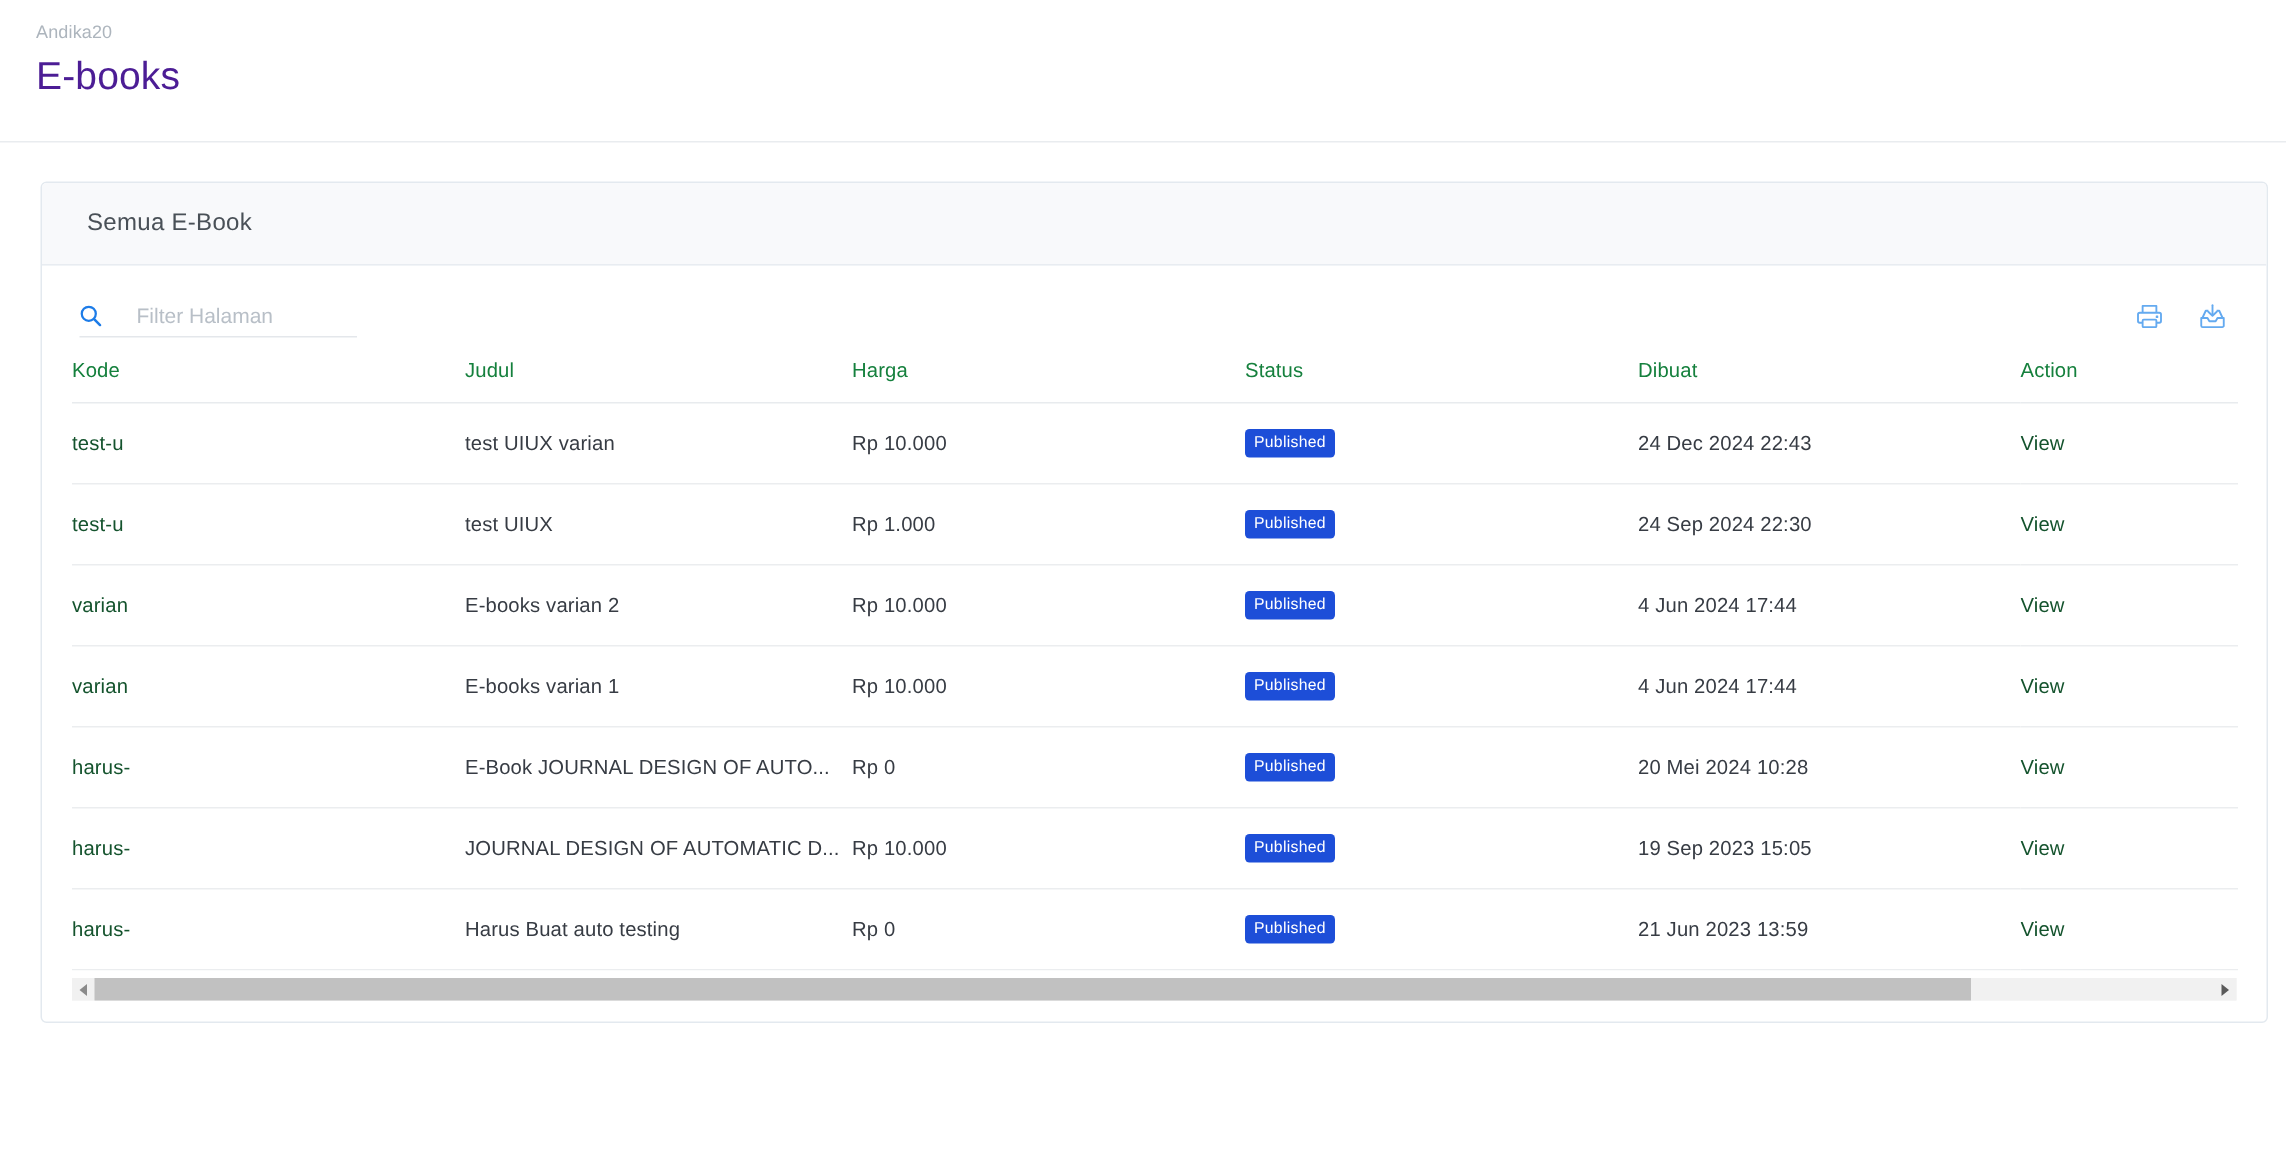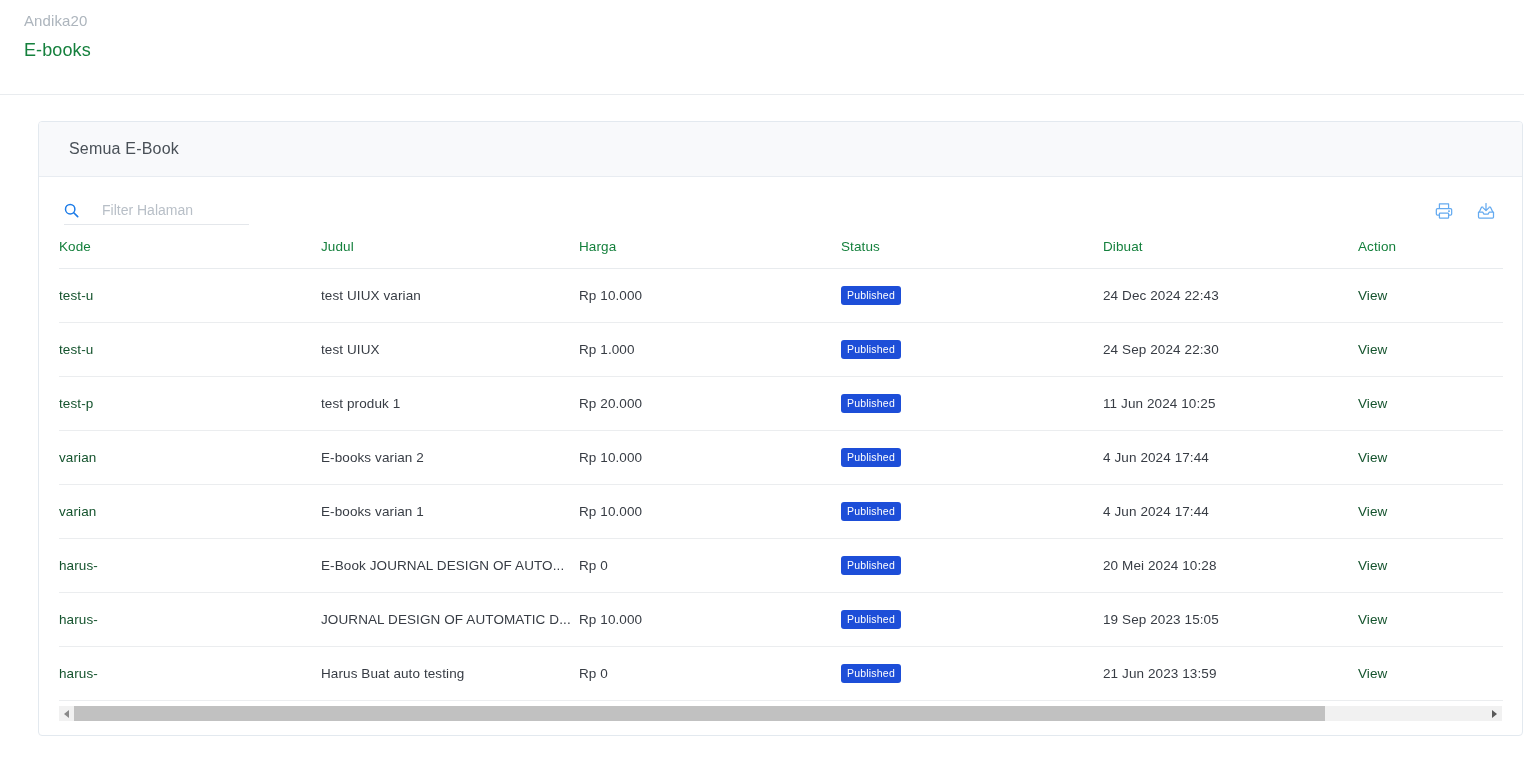--- a/index.html
+++ b/index.html
@@ -15,37 +15,37 @@
   }
 
   
   .page-header {
     padding: 10px 0 0 24px;
     height: 95px;
     border-bottom: 1px solid #e9ecef;
     background: #ffffff;
   }
   .breadcrumb {
-    font-size: 15px;
+    font-size: 12px;
     color: #adb5bd;
     letter-spacing: .1px;
     line-height: 16px;
     margin: 3px 0 0 0;
   }
   .page-title {
-    font-size: 18px;
+    font-size: 26px;
     font-weight: 400;
-    color: #15803d;
+    color: #4c1d95;
     line-height: 34px;
     margin: 4px 0 0 0;
     letter-spacing: .1px;
   }
 
   
-  .card-wrap { padding: 26px 12px 4px 27px; margin-left: 11px; }
+  .card-wrap { padding: 26px 12px 4px 27px; }
   .card {
     width: 1485px;
     border: 1px solid #e3e9ef;
     border-radius: 4px;
     background: #ffffff;
     overflow: hidden;
   }
   .card-header {
     background: #f8f9fb;
     border-bottom: 1px solid #e8ecf1;
@@ -276,28 +276,20 @@
             </tr>
             <tr>
               <td><a class="link">test-u</a></td>
               <td>test UIUX</td>
               <td>Rp 1.000</td>
               <td><span class="badge">Published</span></td>
               <td>24 Sep 2024 22:30</td>
               <td><a class="link">View</a></td>
             </tr>
             <tr>
-              <td><a class="link">test-p</a></td>
-              <td>test produk 1</td>
-              <td>Rp 20.000</td>
-              <td><span class="badge">Published</span></td>
-              <td>11 Jun 2024 10:25</td>
-              <td><a class="link">View</a></td>
-            </tr>
-            <tr>
               <td><a class="link">varian</a></td>
               <td>E-books varian 2</td>
               <td>Rp 10.000</td>
               <td><span class="badge">Published</span></td>
               <td>4 Jun 2024 17:44</td>
               <td><a class="link">View</a></td>
             </tr>
             <tr>
               <td><a class="link">varian</a></td>
               <td>E-books varian 1</td>

